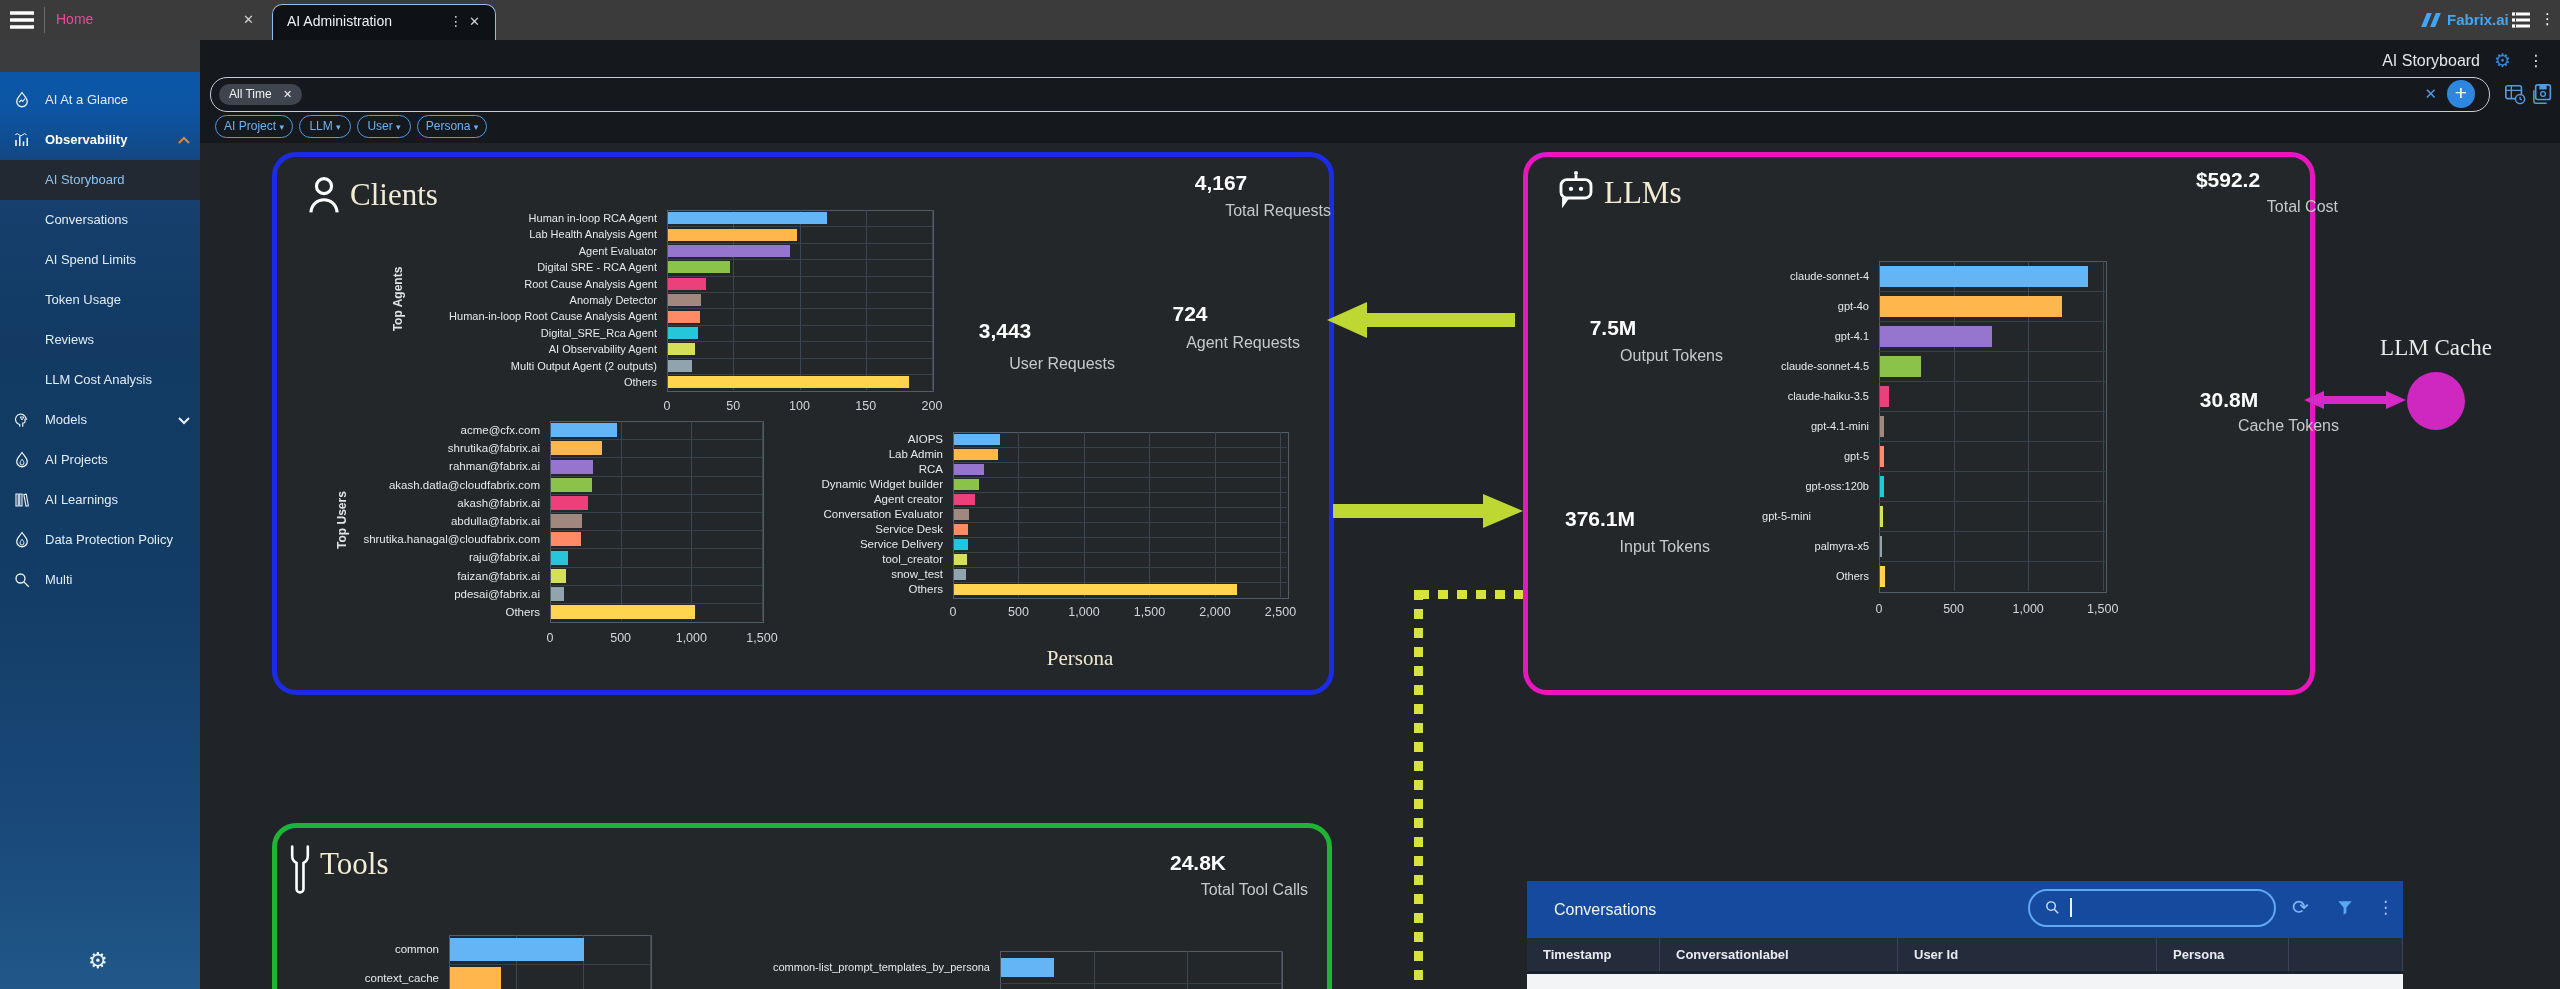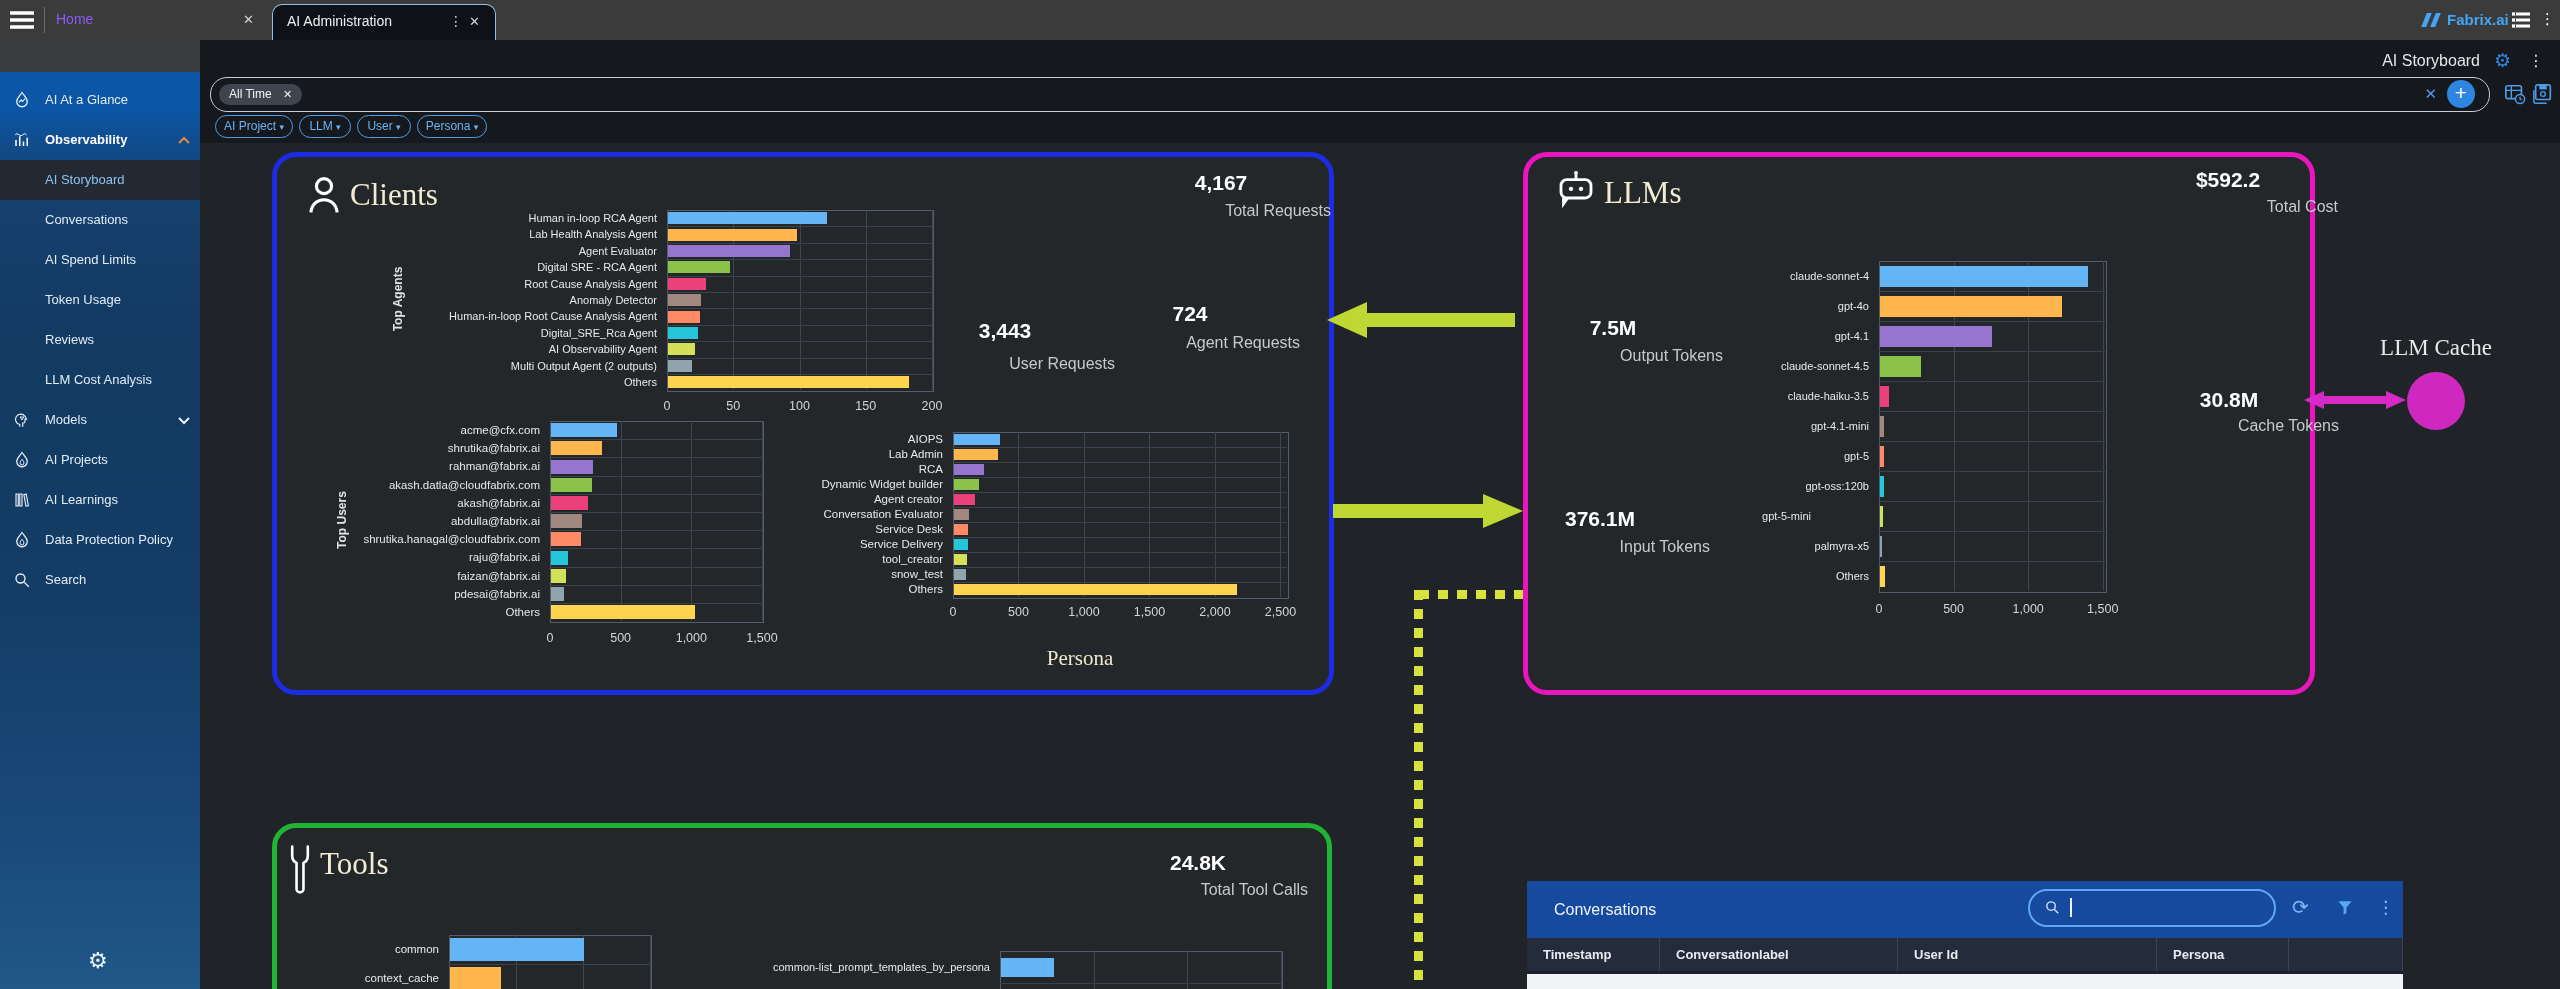--- a/index.html
+++ b/index.html
@@ -3,21 +3,21 @@
 <meta charset="utf-8">
 <style>
   html,body{margin:0;padding:0;background:#000;}
   #app{position:relative;width:2560px;height:989px;overflow:hidden;background:#202428;
        font-family:"Liberation Sans",sans-serif;color:#e8eaec;}
   .abs{position:absolute;}
   .glyph{font-family:"DejaVu Sans",sans-serif;}
   
   #topbar{left:0;top:0;width:2560px;height:40px;background:#3b3b3b;}
   .vsep{width:1px;background:#6b6b6b;}
-  .tab-label{font-size:14px;color:#8b5cf6;}
+  .tab-label{font-size:14px;color:#ec4899;}
   #tab-active{background:#0e1116;border:1px solid #8fbfe8;border-bottom:none;
               border-radius:10px 10px 0 0;}
   .closex{color:#cfd2d4;font-size:13px;}
   
   #sidebar{left:0;top:40px;width:200px;height:949px;
      background:linear-gradient(180deg,#0b58a9 0px,#0c55a4 70px,#16406e 150px,#123a63 300px,#133d66 560px,#1a4a7b 800px,#205889 949px);}
   #sidebar-cap{left:0;top:40px;width:200px;height:32px;background:#3a3c3e;}
   .side-item{left:0;width:200px;height:40px;cursor:pointer;}
   .side-label{position:absolute;left:45px;top:0;height:40px;line-height:40px;font-size:13px;color:#e2ecf6;white-space:nowrap;}
   .side-ico{position:absolute;left:13px;top:11px;width:18px;height:18px;}
@@ -169,21 +169,21 @@
       </span>
     <span class="side-label">Data Protection Policy</span>
   </div>
   <div class="abs side-item" style="top:560px;">
     <span class="side-ico">
       <svg width="18" height="18" viewBox="0 0 24 24">
           <circle cx="10" cy="10" r="6" fill="none" stroke="#e9f1f9" stroke-width="1.8"></circle>
           <path d="M14.5 14.5L21 21" stroke="#e9f1f9" stroke-width="1.8"></path>
         </svg>
       </span>
-    <span class="side-label">Search</span>
+    <span class="side-label">Multi</span>
   </div>
   <div class="abs glyph" style="left:88px;top:948px;font-size:22px;color:#eef4fa;">⚙</div>
 
   <div class="abs hdr-band"></div>
   <div class="abs" style="left:2280px;top:52px;width:200px;text-align:right;font-size:16px;color:#e4e7ea;">AI Storyboard</div>
   <div class="abs glyph" style="left:2494px;top:49px;font-size:19px;color:#2f87e0;">⚙</div>
   <div class="abs glyph" style="left:2528px;top:51px;font-size:16px;color:#dfe3e6;">⋮</div>
 
   <div class="abs pill" style="left:210px;top:77px;width:2278px;height:33px;">
     <div class="abs chip-time" style="left:8px;top:6px;height:21px;padding:0 10px;line-height:21px;">

